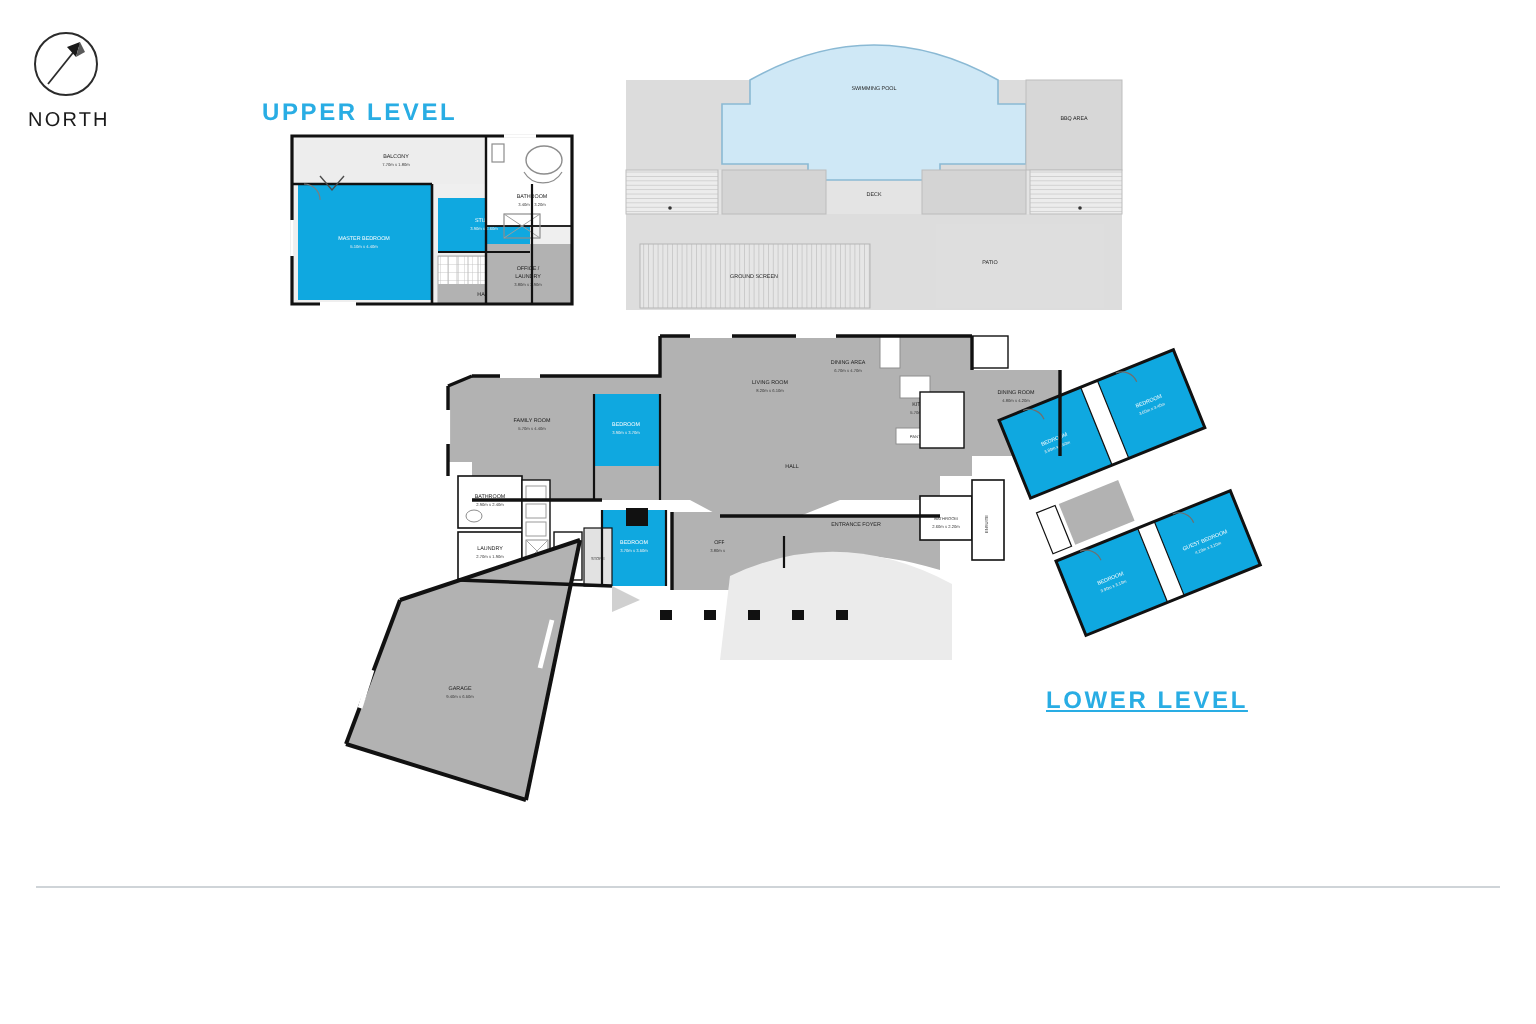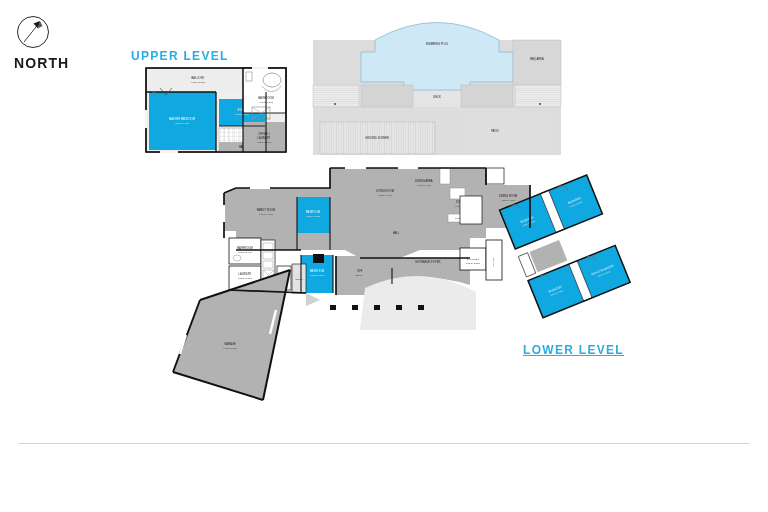--- a/index.html
+++ b/index.html
@@ -9,21 +9,21 @@
     font-family:"Liberation Sans", sans-serif;
     overflow:hidden;
     position:relative;
   }
   #stage{position:absolute;inset:0;width:768px;height:512px;}
   svg#plan{position:absolute;left:0;top:0;width:768px;height:512px;}
 
   
   .compass-label{
     position:absolute;left:14px;top:55px;
-    font-size:14px;font-weight:bold;letter-spacing:1.1px;color:#1a1a1a;
+    font-size:10px;font-weight:normal;letter-spacing:1.1px;color:#1a1a1a;
   }
 
   
   .level-title{
     position:absolute;font-weight:bold;color:#29ade4;
     letter-spacing:1.3px;font-size:12px;
   }
   #upper-level-title{left:131px;top:49px;}
   #lower-level-title{left:523px;top:343px;text-decoration:underline;}
 

